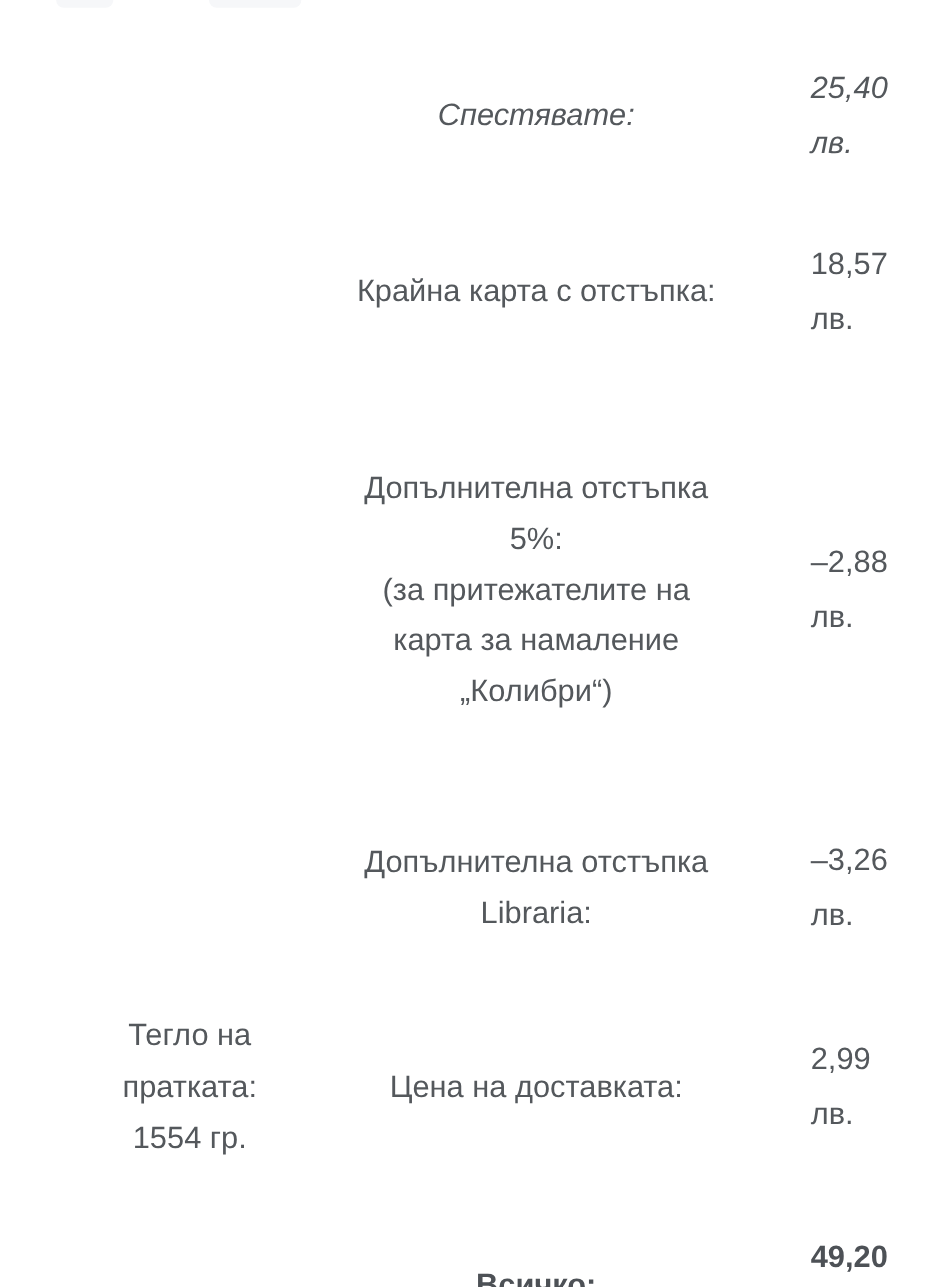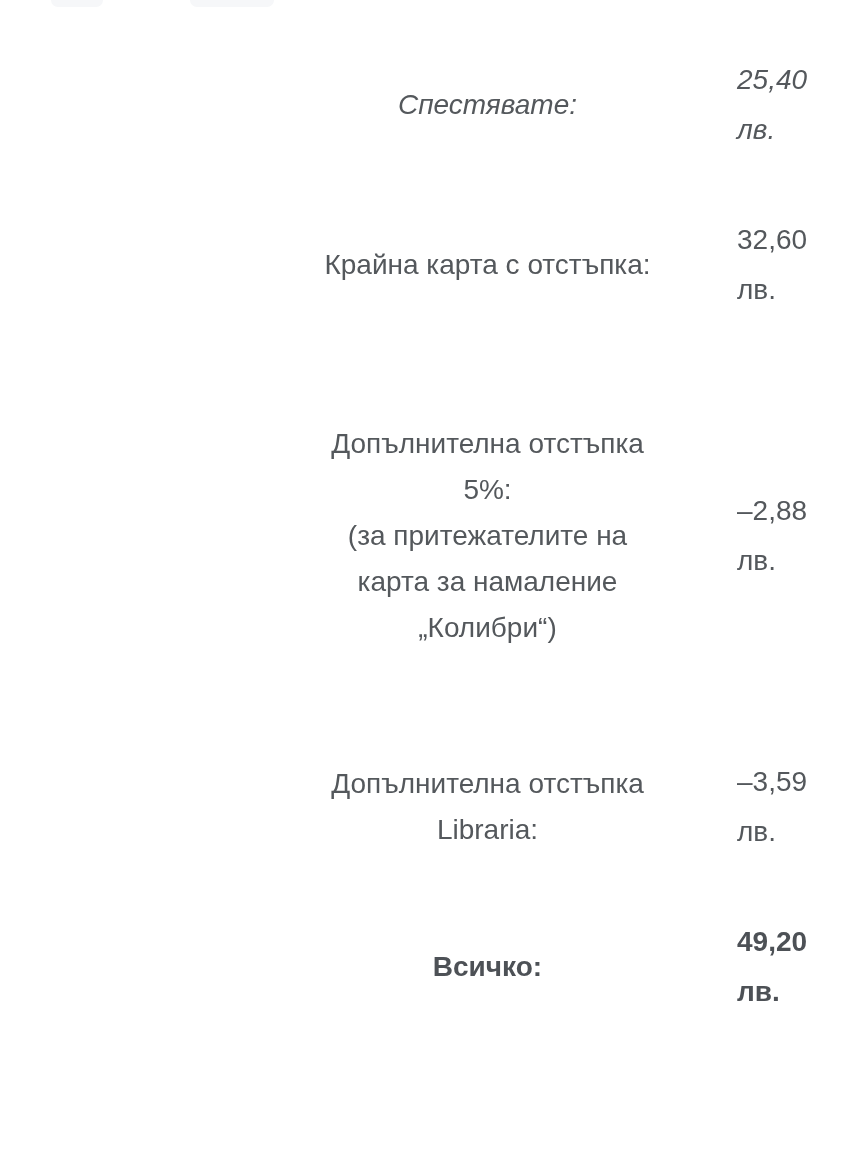--- a/index.html
+++ b/index.html
@@ -78,21 +78,21 @@
       <td class="col-value">
         <span class="value-line">25,40</span>
         <span class="value-line">лв.</span>
       </td>
     </tr>
 
     <tr>
       <td class="col-side"></td>
       <td class="col-label">Крайна карта с отстъпка:</td>
       <td class="col-value">
-        <span class="value-line">32,60</span>
+        <span class="value-line">18,57</span>
         <span class="value-line">лв.</span>
       </td>
     </tr>
 
     <tr>
       <td class="col-side"></td>
       <td class="col-label">
         <span>Допълнителна отстъпка
 5%:</span>
         <span class="note">(за притежателите на
@@ -103,25 +103,35 @@
         <span class="value-line">–2,88</span>
         <span class="value-line">лв.</span>
       </td>
     </tr>
 
     <tr>
       <td class="col-side"></td>
       <td class="col-label">Допълнителна отстъпка
 Libraria:</td>
       <td class="col-value">
-        <span class="value-line">–3,59</span>
+        <span class="value-line">–3,26</span>
         <span class="value-line">лв.</span>
       </td>
     </tr>
 
+    <tr>
+      <td class="col-side">Тегло на
+пратката:
+1554 гр.</td>
+      <td class="col-label">Цена на доставката:</td>
+      <td class="col-value">
+        <span class="value-line">2,99</span>
+        <span class="value-line">лв.</span>
+      </td>
+    </tr>
 
     <tr class="row-total">
       <td class="col-side"></td>
       <td class="col-label">Всичко:</td>
       <td class="col-value">
         <span class="value-line">49,20</span>
         <span class="value-line">лв.</span>
       </td>
     </tr>
 

